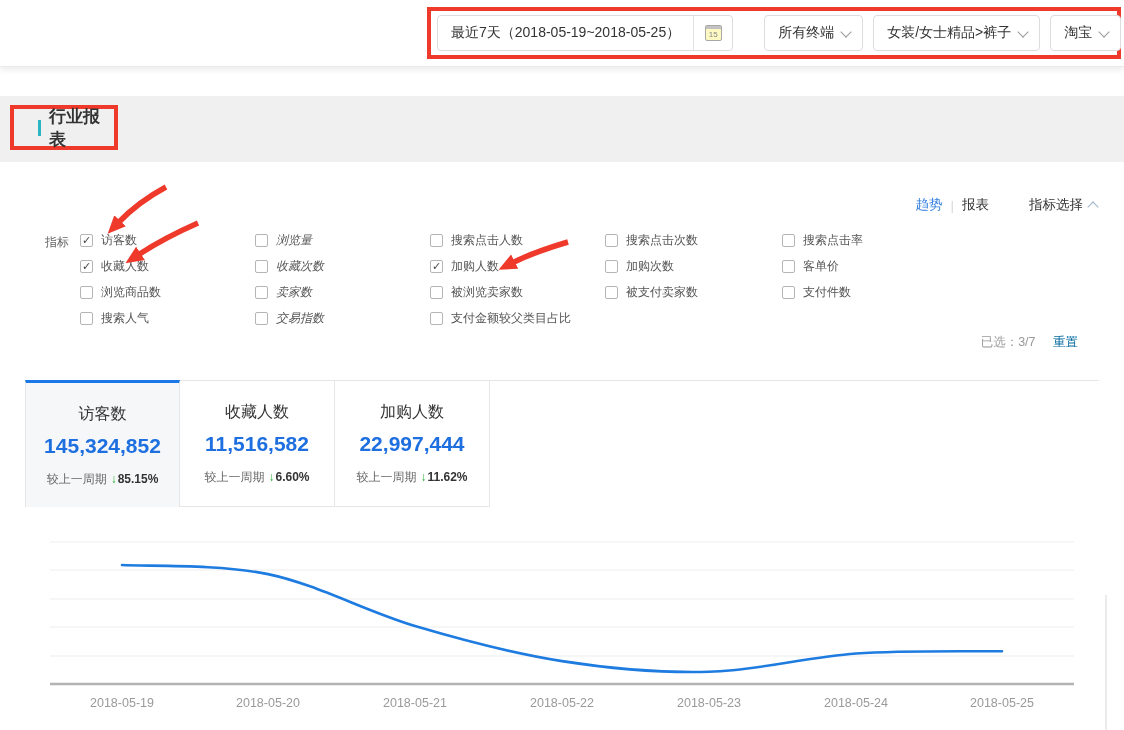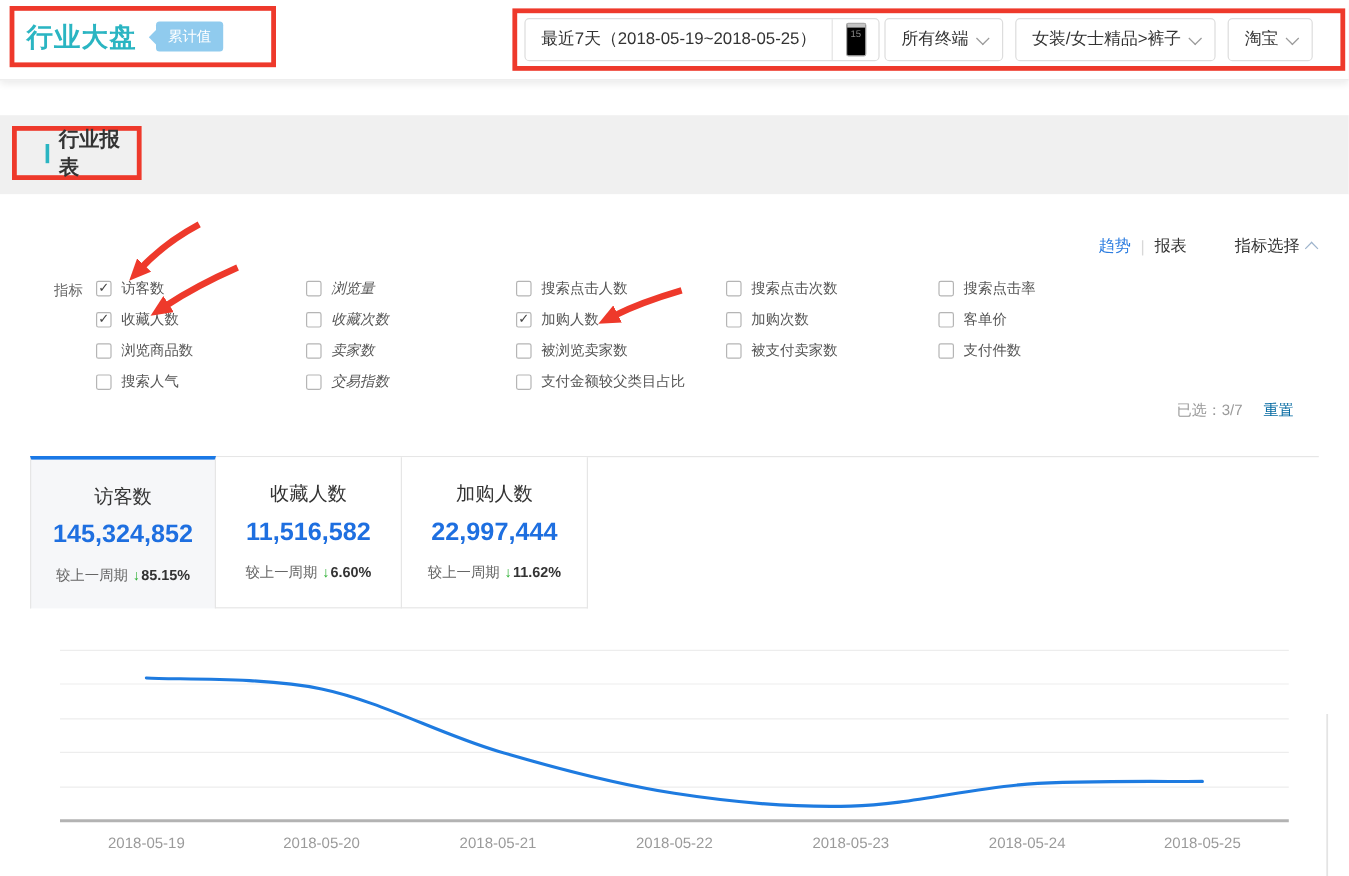--- a/index.html
+++ b/index.html
@@ -15,22 +15,22 @@
   .badge{position:relative;margin-left:16px;background:#90cbee;color:#fff;font-size:12px;
          padding:4px 10px;border-radius:3px;}
   .badge:before{content:"";position:absolute;left:-6px;top:50%;margin-top:-6px;
          border-top:6px solid transparent;border-bottom:6px solid transparent;border-right:6px solid #90cbee;}
   .rb-filters{left:427px;top:7px;width:694px;height:52px;display:flex;align-items:center;padding-left:6px;}
   .fbtn{height:36px;border:1px solid #ddd;border-radius:4px;background:#fff;display:flex;
         align-items:center;font-size:14px;color:#333;box-sizing:border-box;}
   .fbtn .txt{padding:0 13px;white-space:nowrap;}
   .btn-divider{width:1px;align-self:stretch;background:#e3e3e3;}
   .cal-wrap{width:38px;display:flex;justify-content:center;align-items:center;}
-  .cal{width:17px;height:28px;border:1px solid #a8a8a8;border-radius:2px;display:flex;
-       flex-direction:column;align-items:center;box-sizing:border-box;background:#000000;}
+  .cal{width:17px;height:16px;border:1px solid #a8a8a8;border-radius:2px;display:flex;
+       flex-direction:column;align-items:center;box-sizing:border-box;background:#fef9c3;}
   .cal-top{width:100%;height:3px;background:#c3c3c3;}
   .cal-num{font-size:8px;color:#888;line-height:11px;}
   .chev{width:7px;height:7px;border-right:1.5px solid #9b9b9b;border-bottom:1.5px solid #9b9b9b;
         display:inline-block;transform:rotate(45deg);margin:-3px 12px 0 8px;}
   .chev-up{transform:rotate(-135deg);margin:4px 0 0 6px;border-color:#9db3cc;}
 
   
   .gray-band{position:absolute;left:0;top:96px;width:1124px;height:66px;background:#f0f0f0;}
   .rb-section{left:10px;top:105px;width:108px;height:45px;display:flex;align-items:center;padding-left:24px;}
   .tick-bar{width:3px;height:16px;background:#2ab5c2;margin-right:8px;}
@@ -74,26 +74,22 @@
 
   
   .overlay{position:absolute;left:0;top:0;width:1124px;height:730px;pointer-events:none;}
 </style>
 </head>
 <body>
 
 <div class="stage">
 
   <div class="topbar">
-    <div class="red-box rb-title">
-      <span class="page-title">行业大盘</span>
-      <span class="badge">累计值</span>
-    </div>
     <div class="red-box rb-filters">
-      <div class="fbtn" style="margin-right:4px;">
+      <div class="fbtn" style="margin-right:31px;">
         <span class="txt">最近7天（2018-05-19~2018-05-25）</span>
         <span class="btn-divider"></span>
         <span class="cal-wrap">
           <span class="cal">
               <span class="cal-top"></span>
               <span class="cal-num">15</span>
             </span>
         </span>
       </div>
       <div class="fbtn" style="margin-right:10px;">

